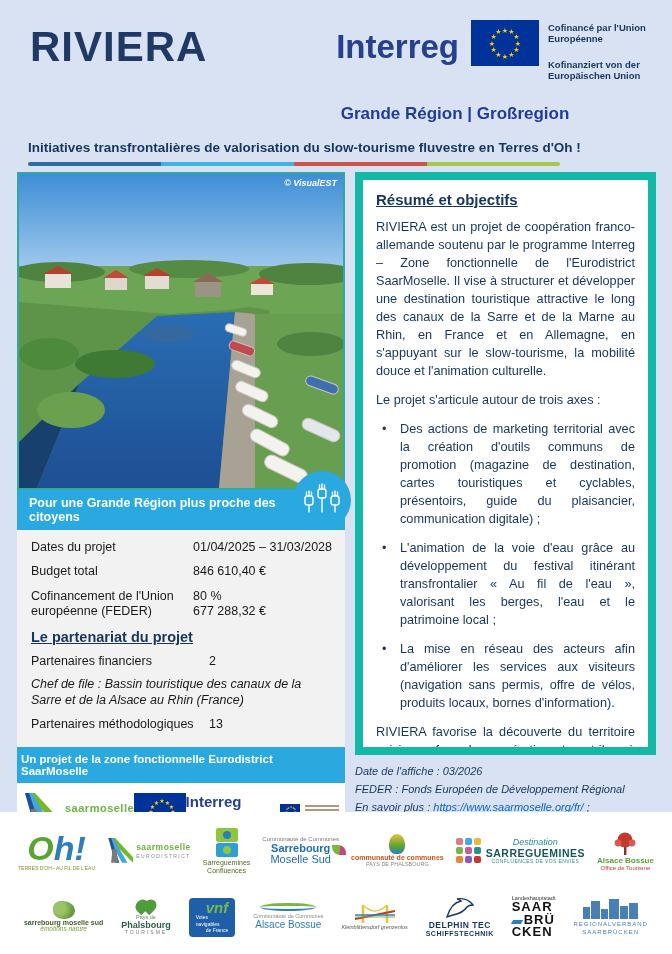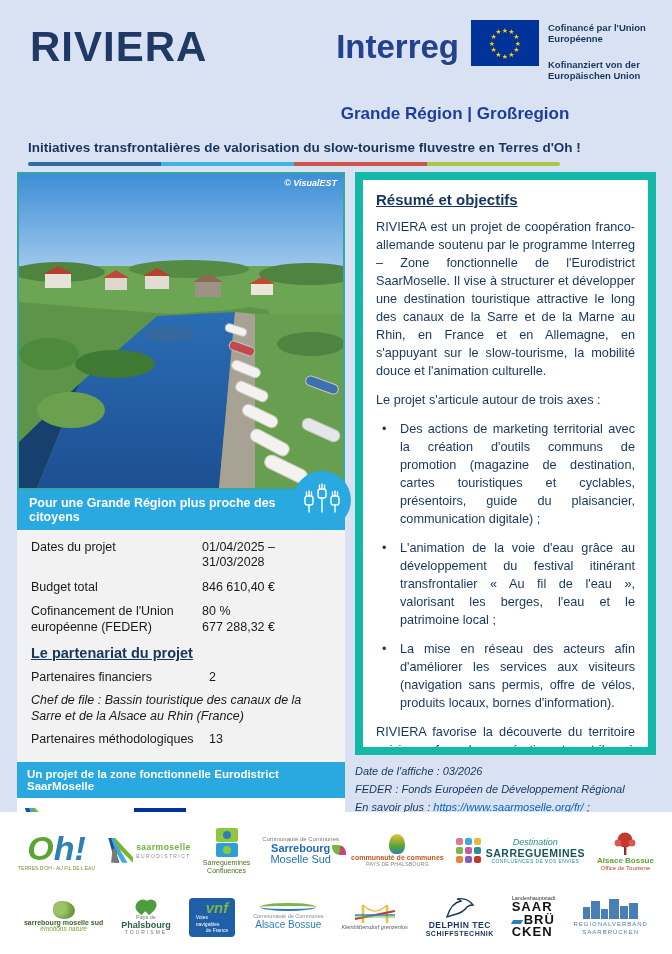--- a/index.html
+++ b/index.html
@@ -37,30 +37,30 @@
   .photo-credit { position:absolute; top:4px; right:6px; font-size:9px; font-style:italic; font-weight:bold; color:#ffffff; }
 
   
   .banner1 { position:relative; background:#29a9e0; color:#fff; font-size:12.5px; font-weight:bold;
              padding:6px 54px 6px 12px; margin-top:0; }
   .hands-circle { position:absolute; right:-6px; top:-19px; width:58px; height:58px; border-radius:50%;
                   background:#29a9e0; display:flex; align-items:center; justify-content:center; }
 
   
   .details { background:#f2f2f2; padding:10px 12px 8px 14px; }
-  .detail-row { display:flex; margin-bottom:9px;gap:9px; }
+  .detail-row { display:flex; margin-bottom:9px; }
   .detail-label { width:162px; font-size:12.5px; color:#1a1a1a; line-height:1.25; flex-shrink:0; }
   .detail-value { font-size:12.5px; color:#1a1a1a; line-height:1.25; }
   .section-heading { font-size:14.5px; font-weight:bold; color:#17365d; text-decoration:underline; margin:4px 0 9px 0; }
   .partner-row { display:flex; margin-bottom:8px; }
   .partner-label { width:178px; font-size:12.5px; color:#1a1a1a; flex-shrink:0; }
   .partner-value { font-size:12.5px; color:#1a1a1a; }
   .lead-partner { font-size:12.5px; font-style:italic; color:#1a1a1a; line-height:1.3; margin-bottom:8px; }
 
-  .banner2 { background:#29a9e0; color:#fff; font-size:11.5px; font-weight:bold; padding:6px 10px; }
+  .banner2 { background:#29a9e0; color:#fff; font-size:11.5px; font-weight:bold; padding:6px 4px; }
 
   
   .logos-box { background:#fff; padding:8px 6px 6px 6px; }
   .logos-row { display:flex; align-items:center; justify-content:space-evenly; }
   .logos-caption { text-align:center; font-size:9px; color:#5c5048; margin-top:6px; }
   .sm-logo { display:flex; flex-direction:column; line-height:1; }
   .sm-name { font-size:11px; font-weight:bold; color:#6cb33f; letter-spacing:.5px; }
   .sm-sub { font-size:5px; color:#8a8a8a; letter-spacing:2.2px; margin-top:2px; }
   .mini-interreg { display:flex; align-items:center; gap:5px; }
   .mini-interreg-word { font-size:15px; font-weight:bold; color:#24408e; }

